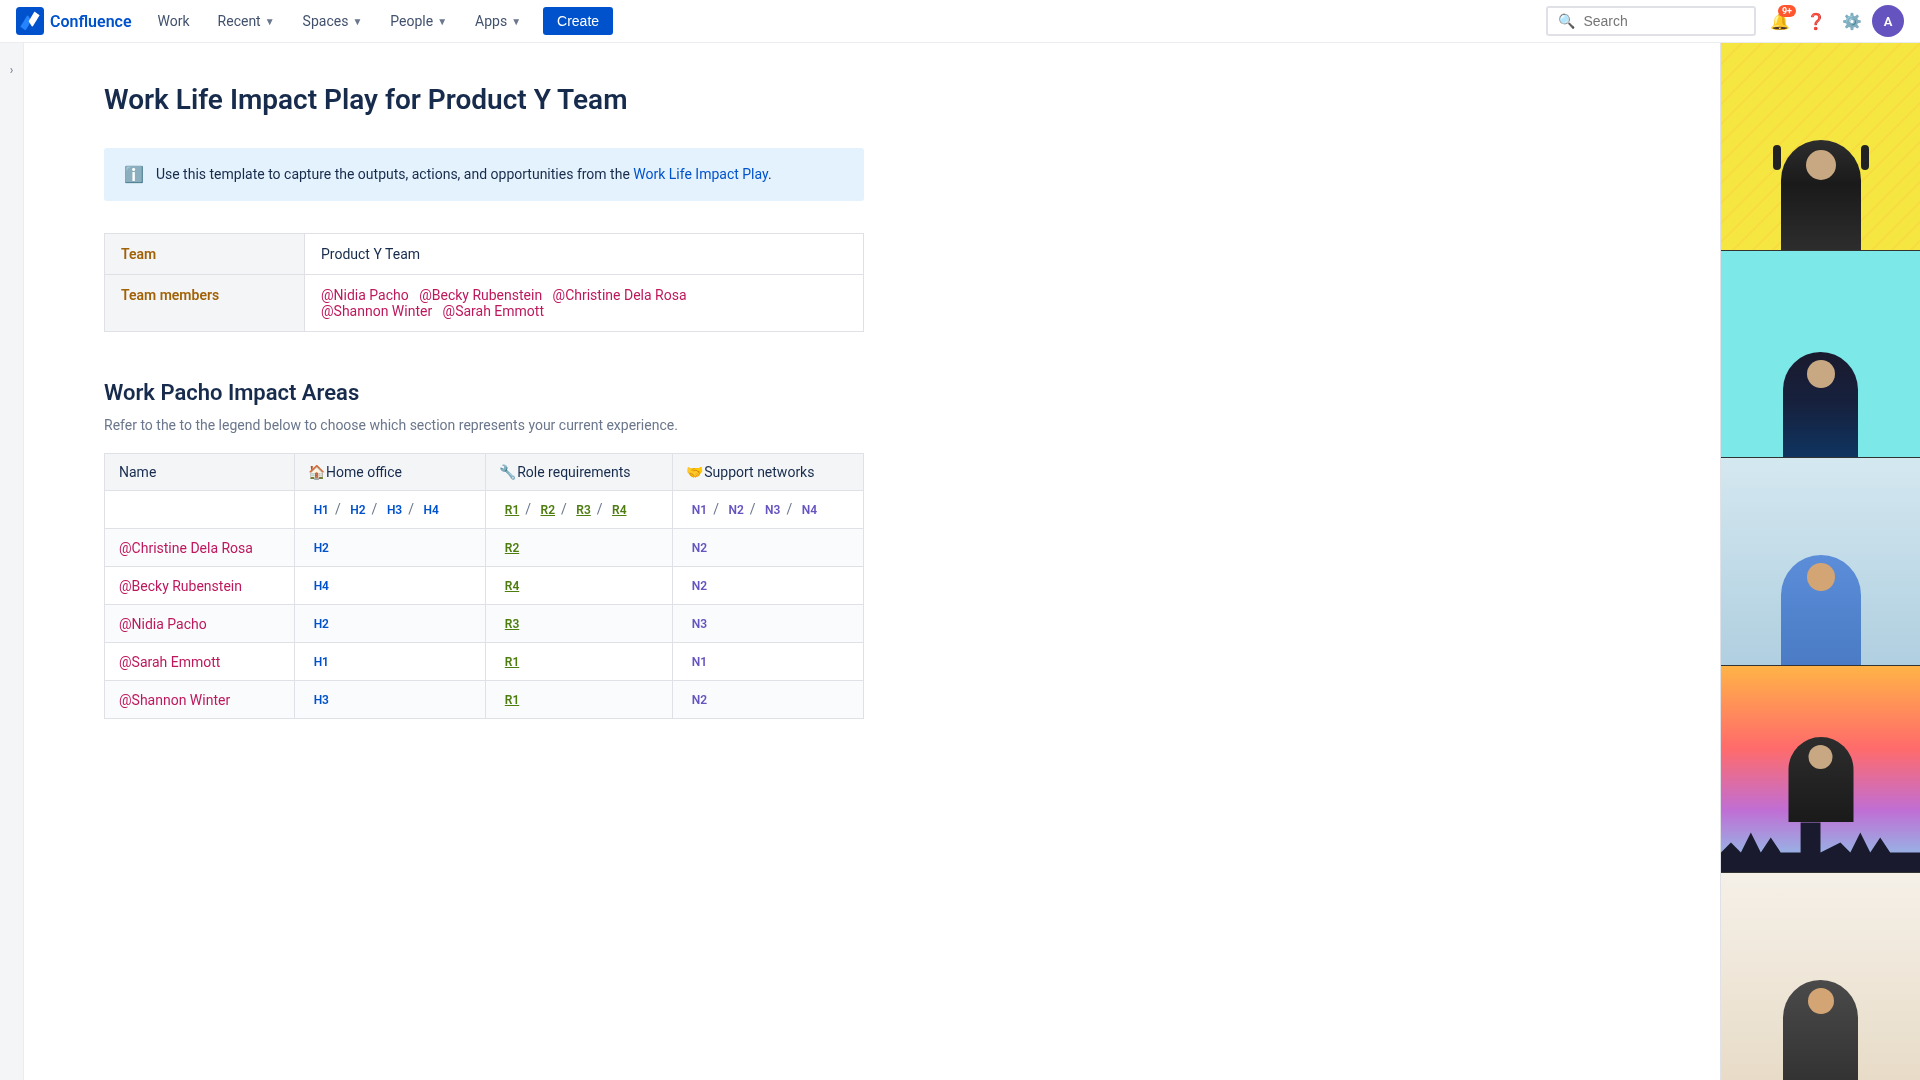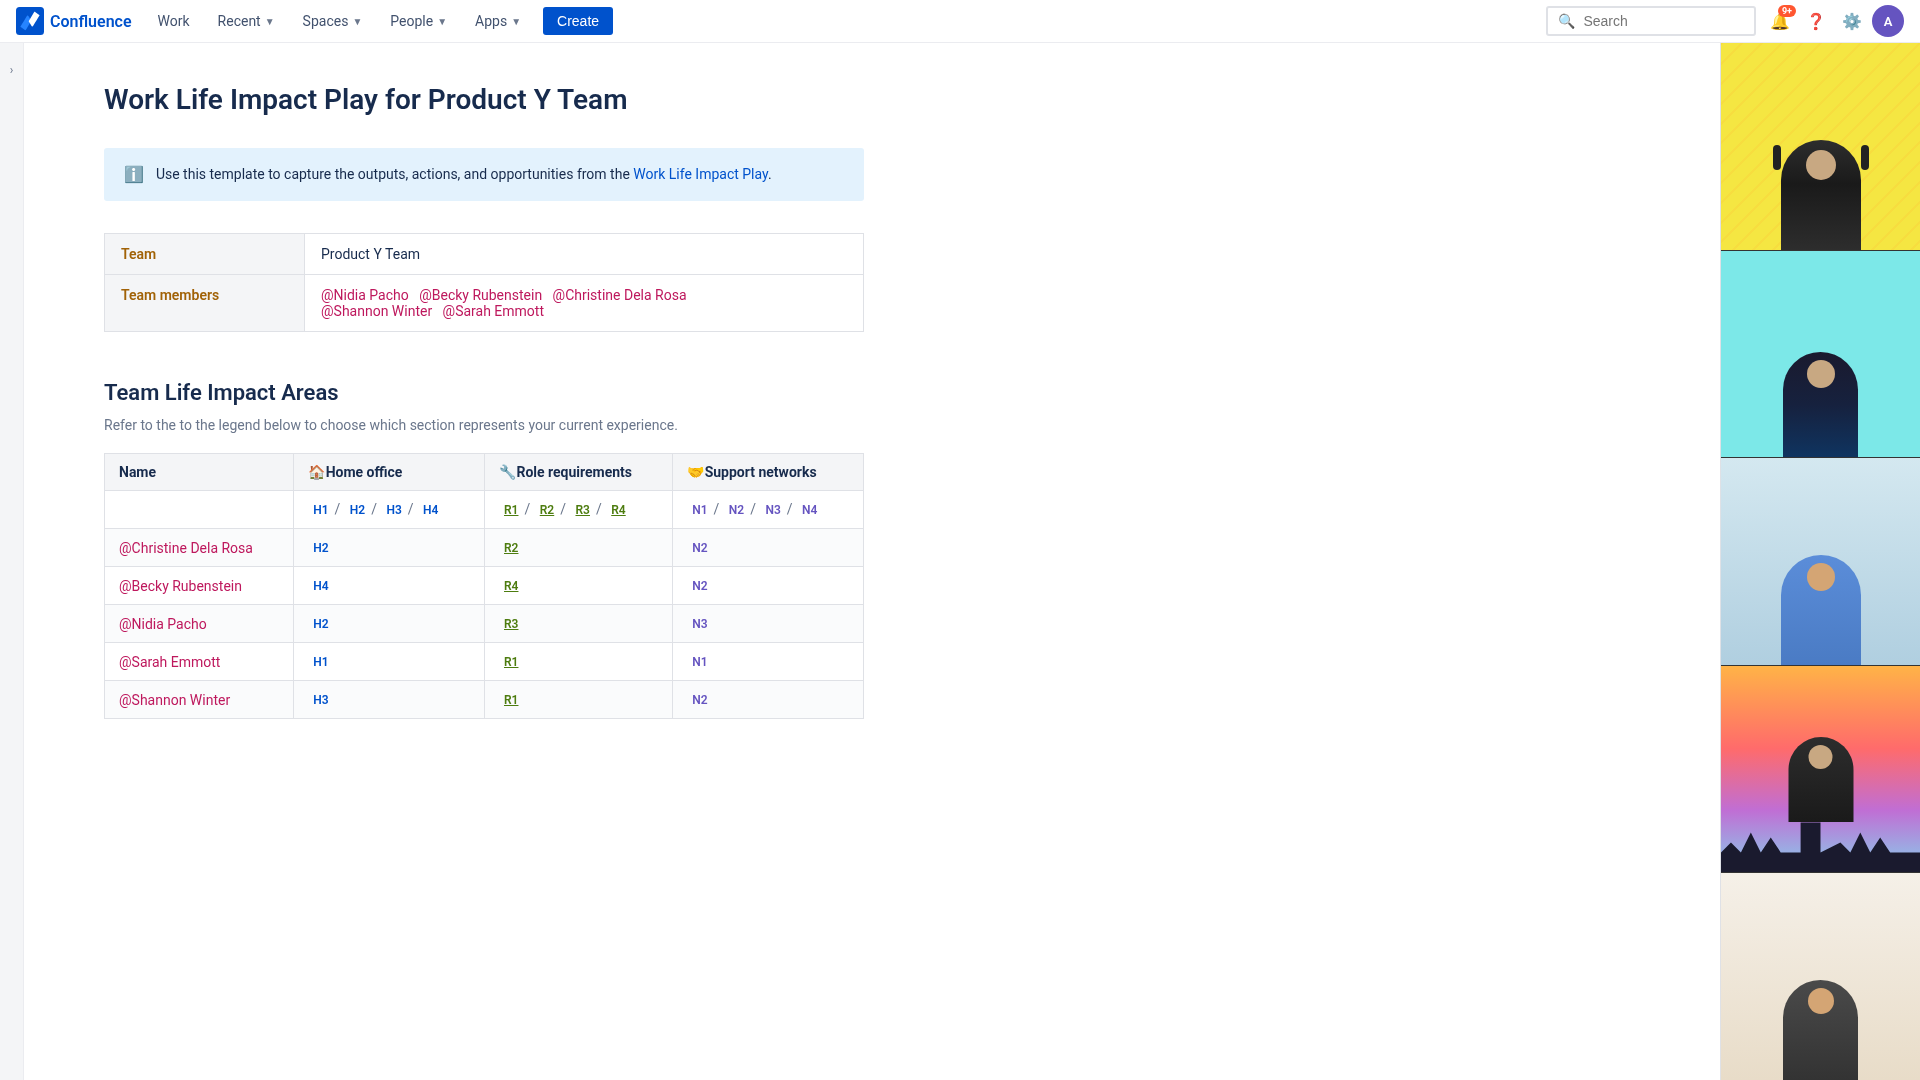--- a/index.html
+++ b/index.html
@@ -43,21 +43,21 @@
     .info-table td:first-child { background: #F4F5F7; font-weight: 600; width: 200px; color: #a16207; }
     .info-table td:last-child { color: #172B4D; }
 
     
     .section-title { font-size: 22px; font-weight: 600; color: #172B4D; margin-bottom: 12px; }
     .section-desc { color: #6B778C; font-size: 14px; margin-bottom: 20px; }
 
     
     .impact-table { border-collapse: collapse; width: 100%; max-width: 760px; }
     .impact-table th, .impact-table td { border: 1px solid #DFE1E6; padding: 10px 14px; text-align: left; vertical-align: middle; }
-    .impact-table th { background: #F4F5F7; font-weight: 700; font-size: 14px; color: #172B4D; }
+    .impact-table th { background: #F4F5F7; font-weight: 400; font-size: 14px; color: #172B4D; }
     .impact-table td { font-size: 14px; }
     .impact-table tr:nth-child(even) { background: #FAFBFC; }
     .person-link { color: #be185d; text-decoration: none; }
 
     .tag { display: inline-block; padding: 1px 5px; border-radius: 3px; font-size: 12px; font-weight: 600; }
     .tag-h { color: #0052CC; }
     .tag-r { color: #4d7c0f; text-decoration: underline; }
     .tag-n { color: #6554C0; }
     .tag-sep { color: #6B778C; margin: 0 1px; }
 
@@ -145,21 +145,21 @@
             <a href="#" class="person-link">@Nidia Pacho</a>&nbsp;&nbsp;
             <a href="#" class="person-link">@Becky Rubenstein</a>&nbsp;&nbsp;
             <a href="#" class="person-link">@Christine Dela Rosa</a><br>
             <a href="#" class="person-link">@Shannon Winter</a>&nbsp;&nbsp;
             <a href="#" class="person-link">@Sarah Emmott</a>
           </td>
         </tr>
       </tbody>
     </table>
 
-    <h2 class="section-title">Team Life Impact Areas</h2>
+    <h2 class="section-title">Work Pacho Impact Areas</h2>
     <p class="section-desc">Refer to the to the legend below to choose which section represents your current experience.</p>
 
     <table class="impact-table">
       <thead>
         <tr>
           <th>Name</th>
           <th><span>🏠Home office</span></th>
           <th><span>🔧Role requirements</span></th>
           <th><span>🤝Support networks</span></th>
         </tr>

